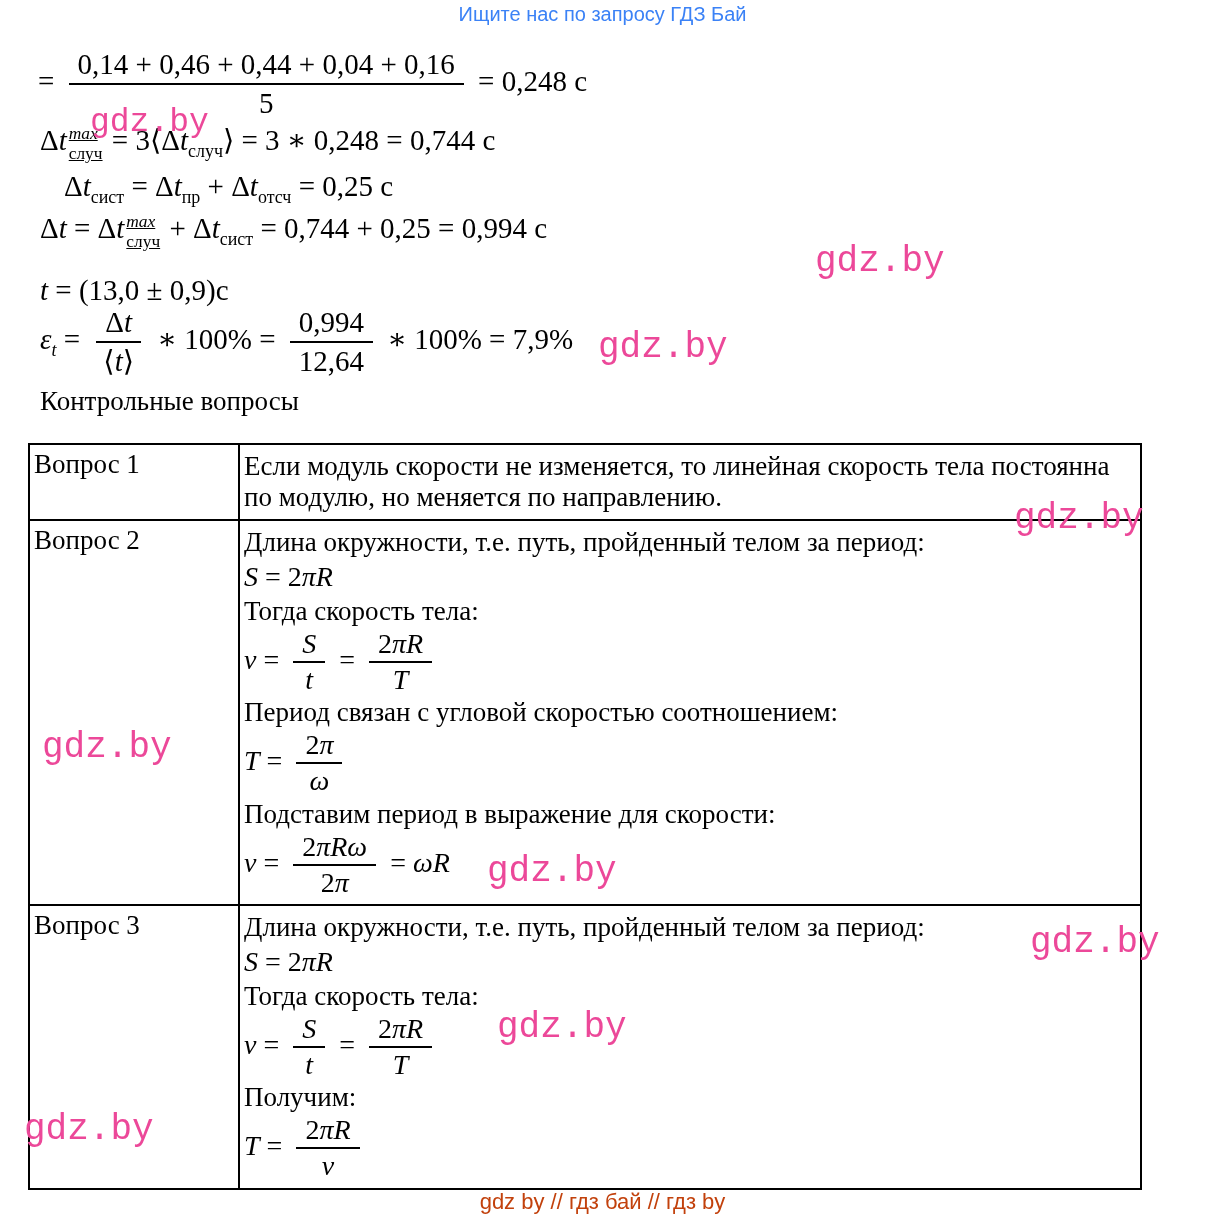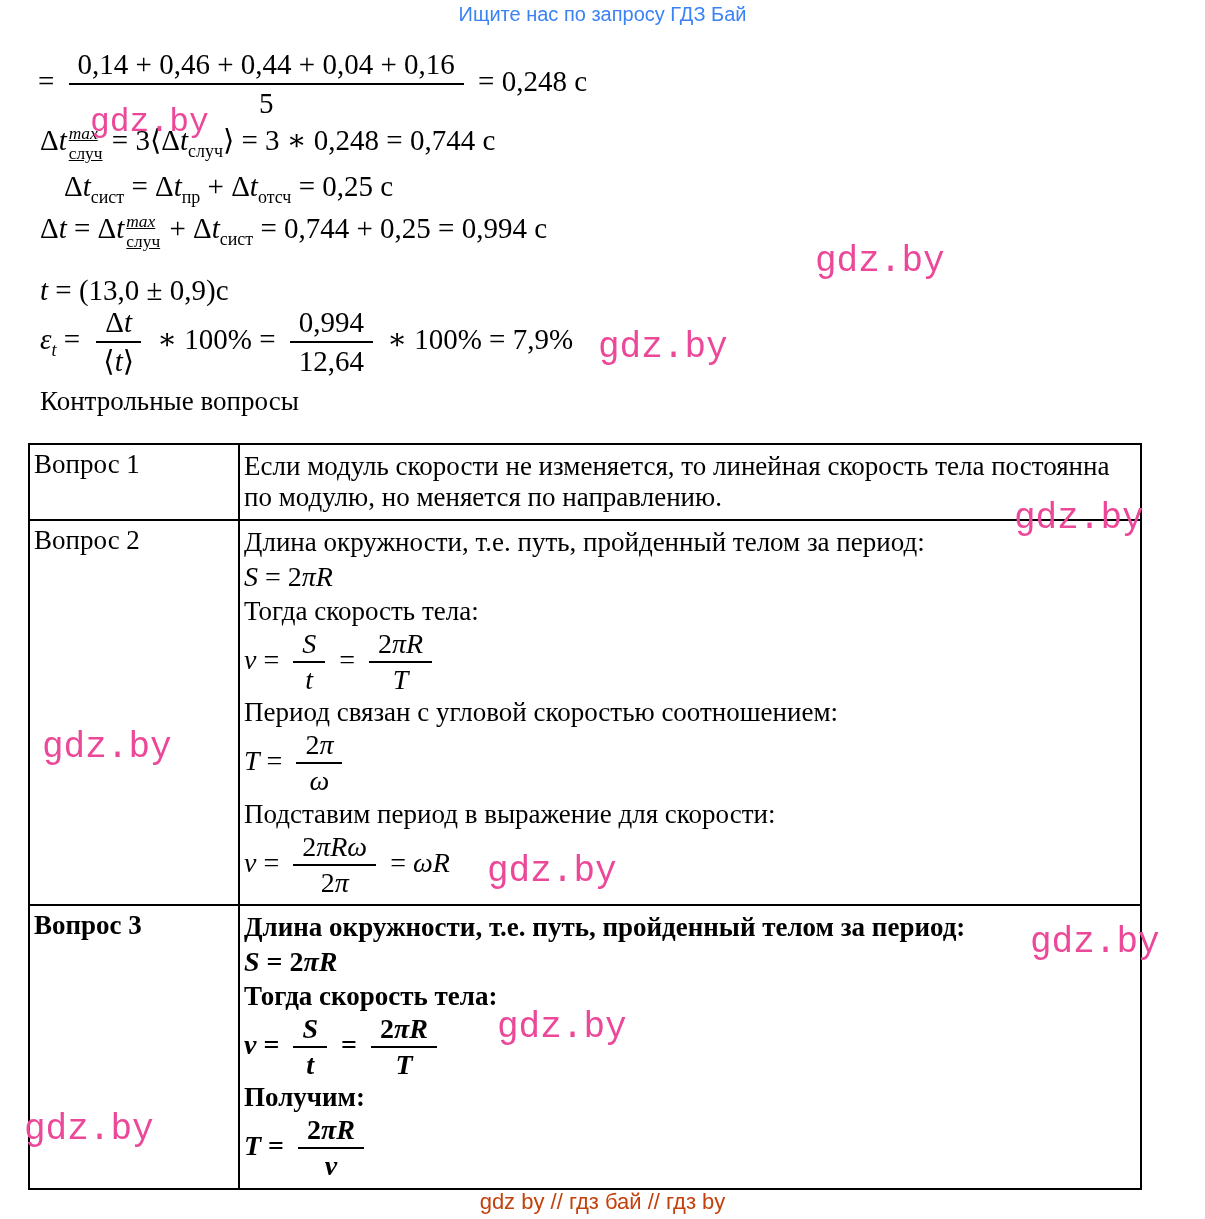--- a/index.html
+++ b/index.html
@@ -27,21 +27,21 @@
   .blk-f5{left:40px;top:272px;}
   .blk-f6{left:40px;top:306px;}
   .heading{left:40px;top:386px;font-size:27px;}
 
   table.qa{position:absolute;left:28px;top:443px;width:1114px;border-collapse:collapse;table-layout:fixed;}
   table.qa td{border:2px solid #000;vertical-align:top;padding:4px 4px;}
   td.qcell{width:200px;font-size:27px;padding-top:8px;}
   td.acell{font-size:27px;}
   .row1{height:70px;}
   .row2{height:361px;}
-  .row3{height:270px;font-weight:bold;}
+  .row3{height:270px;}
   td.acell p{margin:2px 0;line-height:31px;}
   td.acell .math{font-size:28px;margin:2px 0;line-height:1.2;}
   td.acell .math .num,td.acell .math .den{line-height:1.08;}
 
   .wm{position:absolute;font-family:Liberation Mono, monospace;font-size:36px;color:#ec4899;white-space:nowrap;margin-top:21px;}
   .wm1{left:90px;top:83px;font-size:33px;}
   .wm2{left:815px;top:220px;}
   .wm3{left:598px;top:306px;}
   .wm4{left:1014px;top:477px;}
   .wm5{left:42px;top:706px;}

